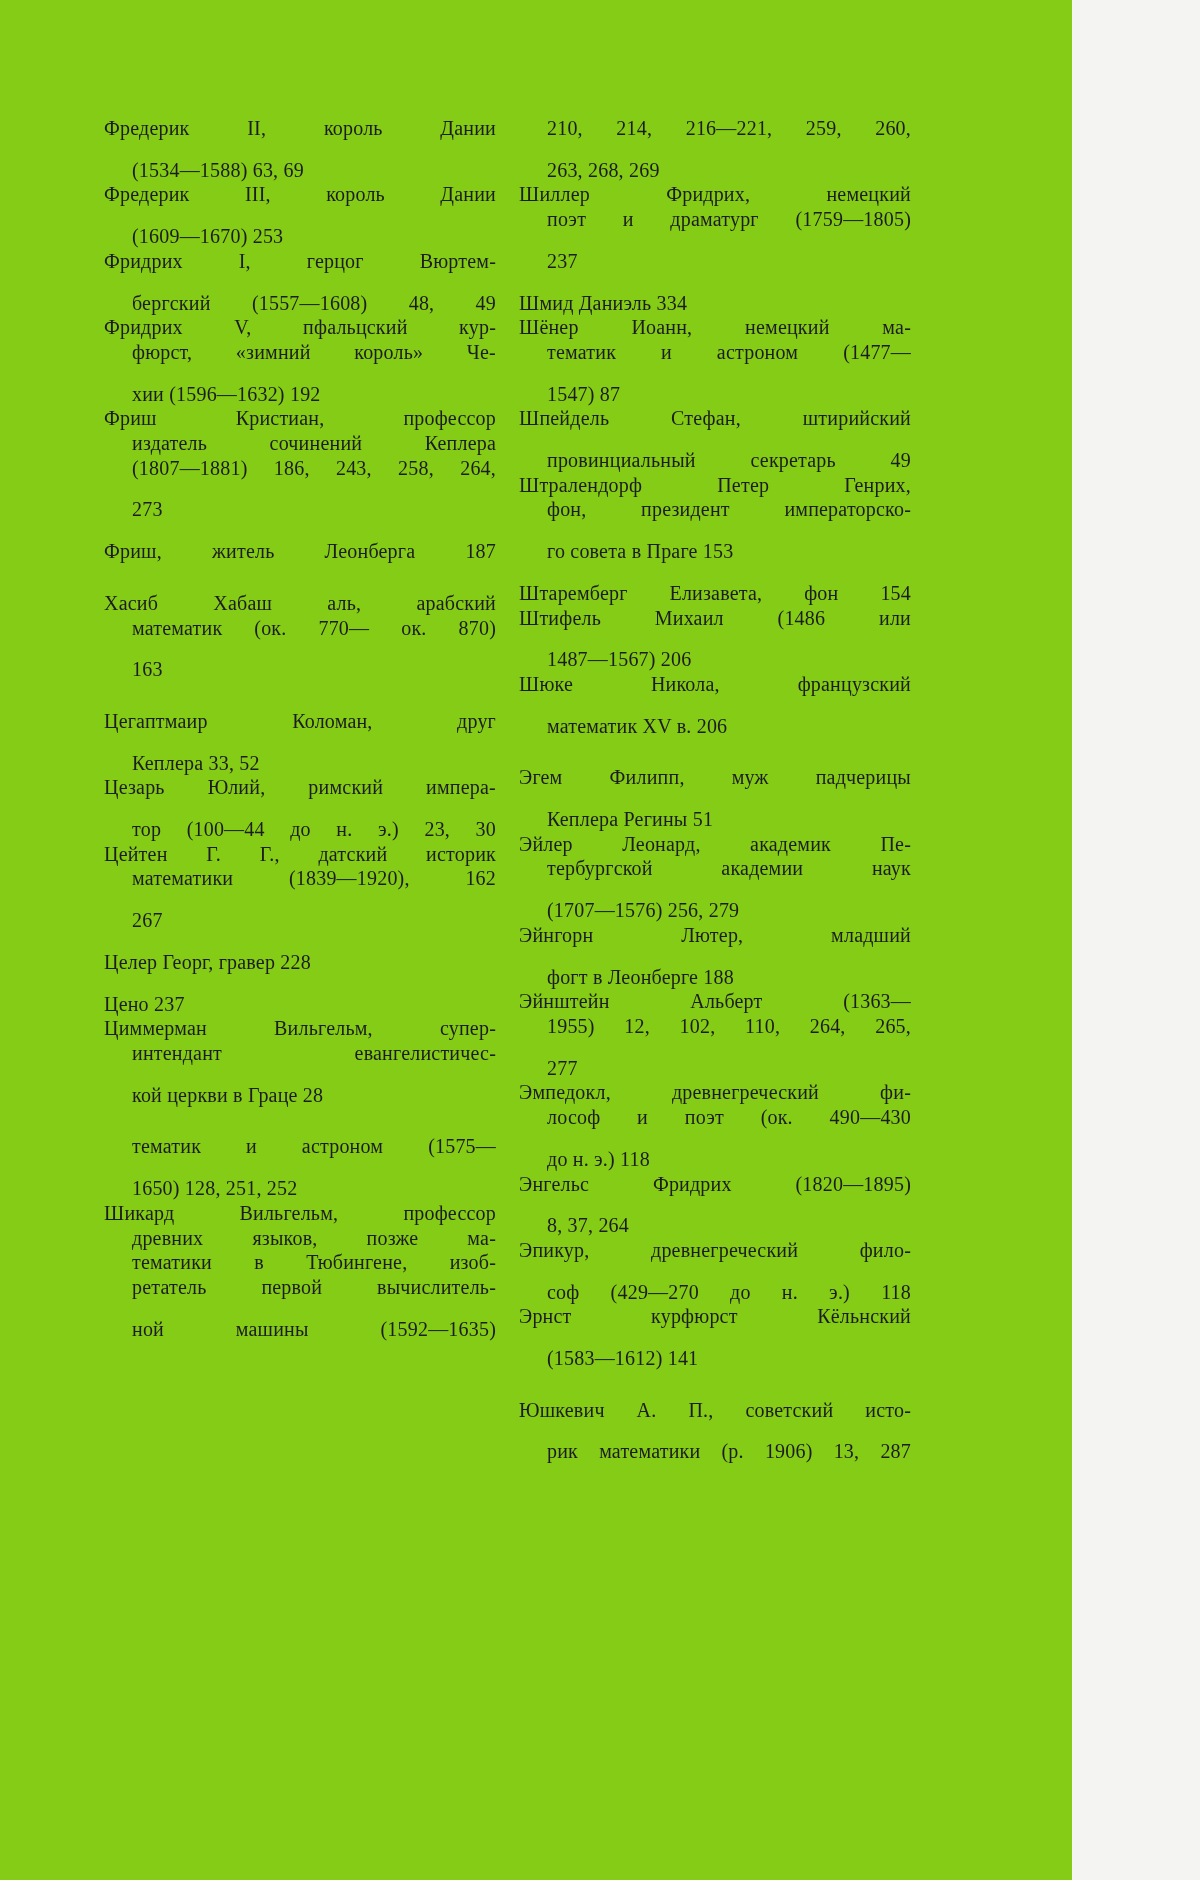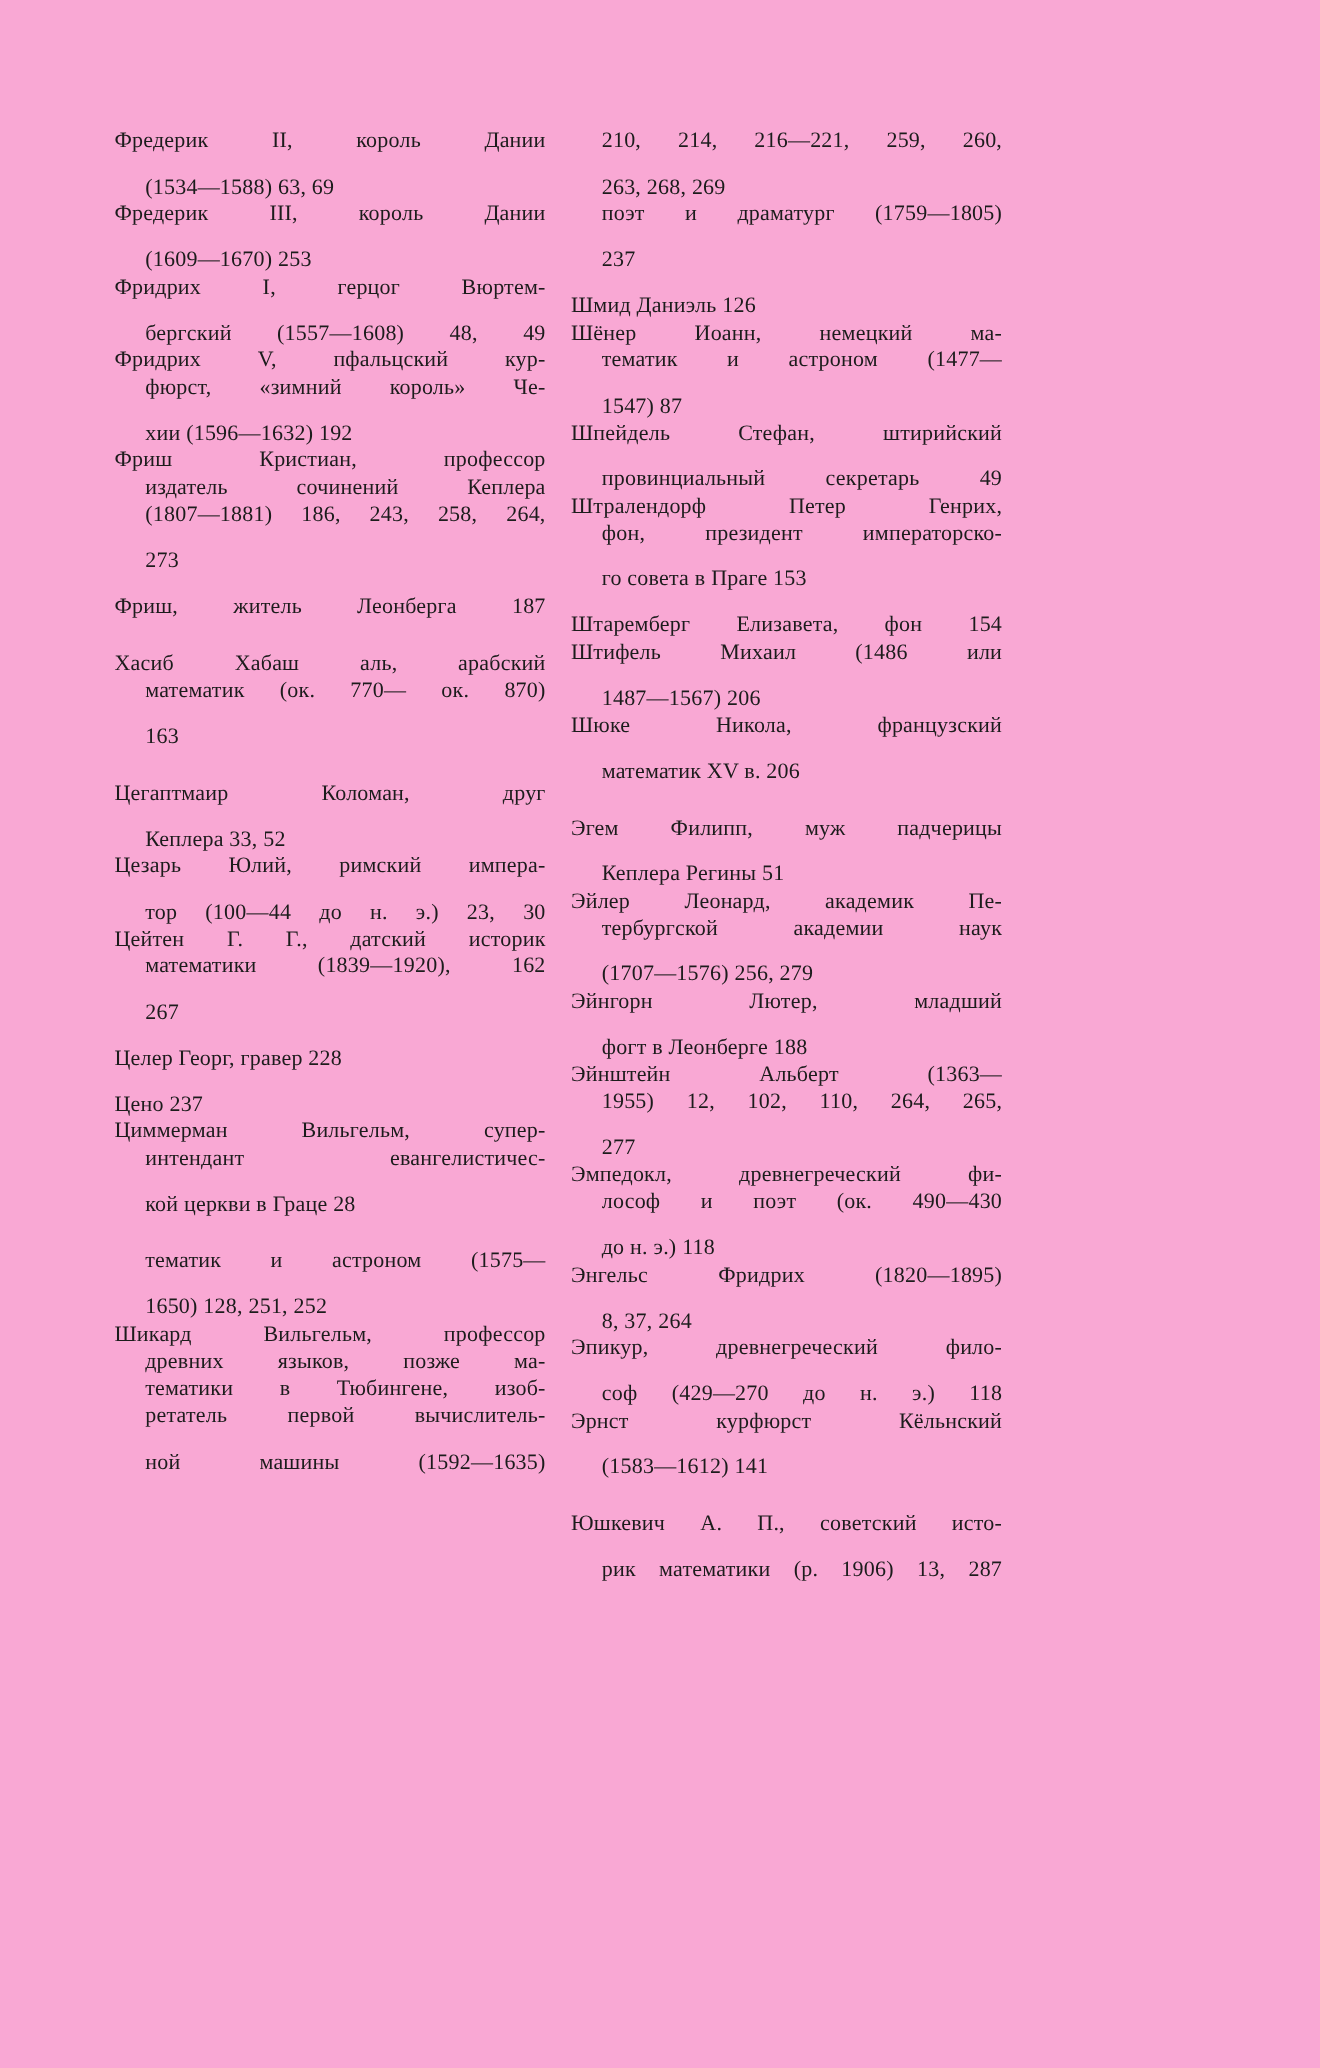--- a/index.html
+++ b/index.html
@@ -2,23 +2,23 @@
 <html><head>
 <meta charset="utf-8">
 <style>
   html, body {
     margin: 0;
     padding: 0;
     background: #f4f4f2;
   }
   .page {
     position: relative;
-    width: 1200px;
+    width: 1072px;
     height: 1880px;
-    background: #f9a8d4;
+    background: #84cc16;
     color: #1c1c1c;
     font-family: "Liberation Serif", "DejaVu Serif", serif;
     overflow: hidden;
   }
   .col {
     position: absolute;
     top: 116px;
     width: 392px;
     font-size: 20px;
     line-height: 24.7px;
@@ -116,25 +116,26 @@
         </div>
       </section>
     </div>
   <div class="col col-right">
       <section class="group">
         <div class="entry">
           <div class="line cont">210, 214, 216—221, 259, 260,</div>
           <div class="line last cont">263, 268, 269</div>
         </div>
         <div class="entry">
+          <div class="line">Шиллер Фридрих, немецкий</div>
           <div class="line cont">поэт и драматург (1759—1805)</div>
           <div class="line last cont">237</div>
         </div>
         <div class="entry">
-          <div class="line last">Шмид Даниэль 126</div>
+          <div class="line last">Шмид Даниэль 334</div>
         </div>
         <div class="entry">
           <div class="line">Шёнер Иоанн, немецкий ма-</div>
           <div class="line cont">тематик и астроном (1477—</div>
           <div class="line last cont">1547) 87</div>
         </div>
         <div class="entry">
           <div class="line">Шпейдель Стефан, штирийский</div>
           <div class="line last stretch cont">провинциальный секретарь 49</div>
         </div>

